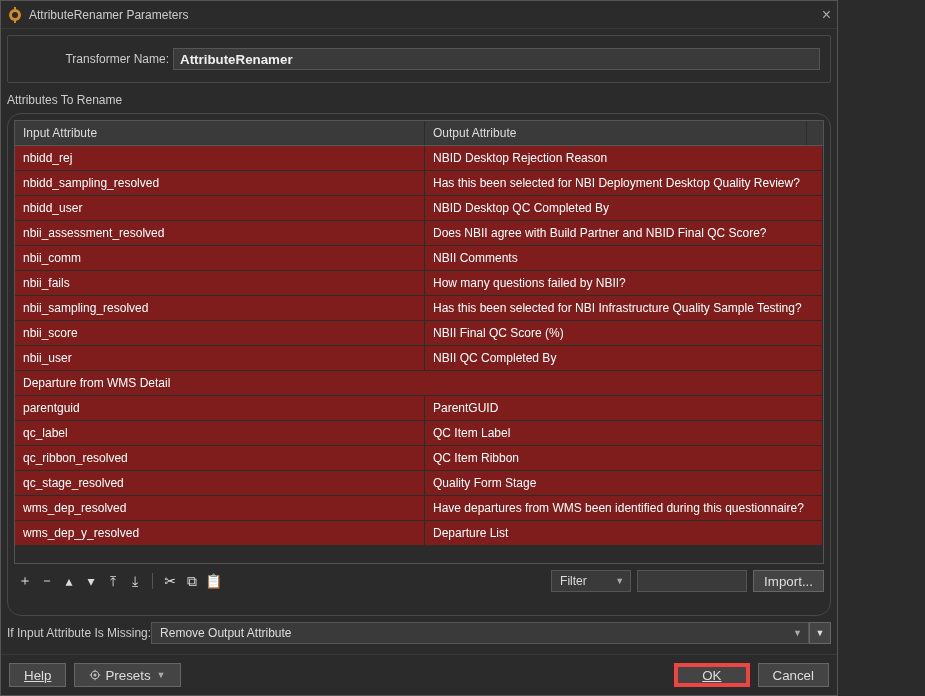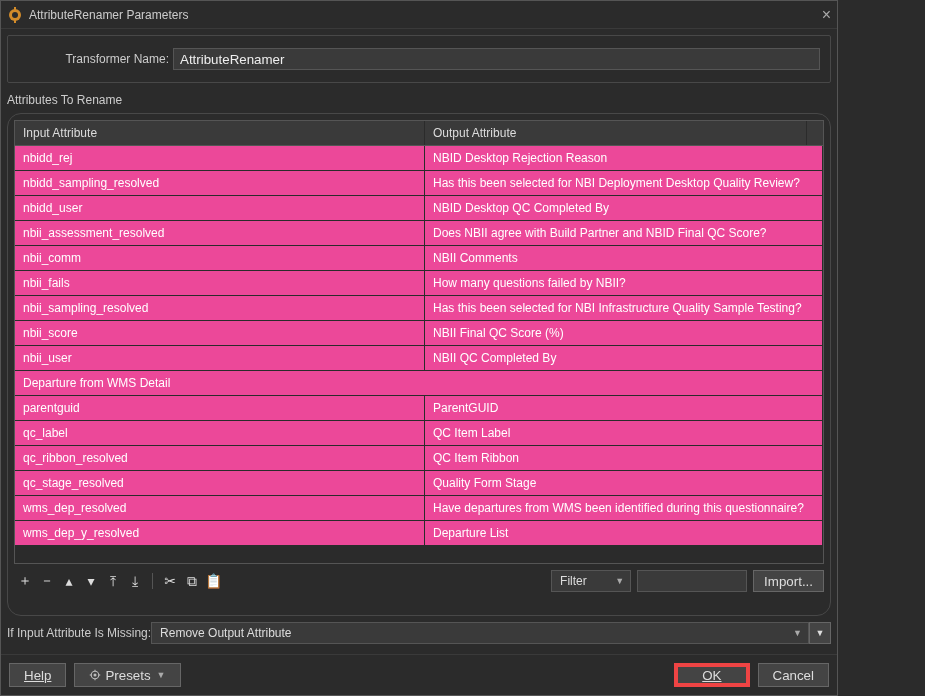--- a/index.html
+++ b/index.html
@@ -5,30 +5,30 @@
 * { box-sizing: border-box; margin: 0; padding: 0; }
 body { font-family: "Segoe UI", Tahoma, sans-serif; font-size: 12px; background: #2b2b2b; color: #ddd; width: 925px; height: 696px; overflow: hidden; }
 .window { width: 838px; height: 696px; background: #2b2b2b; display: flex; flex-direction: column; border: 1px solid #555; }
 .titlebar { height: 28px; background: #2b2b2b; display: flex; align-items: center; padding: 0 6px; border-bottom: 1px solid #3a3a3a; }
 .titlebar .icon-wrap { width: 16px; height: 16px; margin-right: 6px; display:flex; align-items:center; justify-content:center; }
 .titlebar .title { flex: 1; color: #ccc; font-size: 12px; }
 .titlebar .close { width: 24px; text-align: right; color: #aaa; cursor: pointer; font-size: 16px; line-height:1; }
 .content { flex: 1; display: flex; flex-direction: column; padding: 6px 6px 0 6px; }
 .transformer-row { border: 1px solid #484848; border-radius: 2px; padding: 12px 10px; display: flex; align-items: center; margin-bottom: 10px; }
 .transformer-row label { width: 155px; text-align: right; color: #ccc; padding-right: 4px; }
-.transformer-row input { flex: 1; background: #3a3a3a; border: 1px solid #555; color: #eee; padding: 3px 6px; height: 22px; }
+.transformer-row input { flex: 1; background: #3a3a3a; border: 1px solid #555; color: #eee; padding: 3px 6px; height: 22px; font-weight: bold; }
 .section-label { color: #ccc; font-size: 12px; margin: 0 0 6px 0; padding-left:0; }
 .table-wrap { border: 1px solid #484848; border-radius: 14px; padding: 6px; display:flex; flex-direction:column; flex:1; min-height:0; }
 .table-header { display: flex; background: #3a3a3a; border: 1px solid #555; border-bottom: none; }
 .table-header .th { padding: 5px 8px; color: #ddd; border-right: 1px solid #2b2b2b; }
 .th.input-col, .td.input-col { width: 410px; }
 .th.output-col, .td.output-col { flex: 1; }
 .scroll-extra { width: 16px; background:#3a3a3a; }
 .table-body { border:1px solid #555; height: 419px; overflow-y: auto; overflow-x:hidden; background:#2b2b2b; position:relative; }
-.table-row { display:flex; border-bottom:1px solid #2b2b2b; background:#ec4899; }
+.table-row { display:flex; border-bottom:1px solid #2b2b2b; background:#7f1d1d; }
 .table-row.empty { background:#2b2b2b; }
 .table-row .td { padding: 5px 8px; color:#fff; border-right:1px solid #2b2b2b; white-space:nowrap; overflow:hidden; text-overflow:ellipsis; }
 .toolbar-row { display:flex; align-items:center; padding: 6px 0 6px 0; gap:0; }
 .tool-btn { width:22px; height:22px; display:flex; align-items:center; justify-content:center; color:#ddd; cursor:pointer; font-size:14px; background:transparent; border:none; }
 .sep { width:1px; height:16px; background:#555; margin:0 6px; }
 .spacer { flex:1; }
 .filter-dd { display:flex; align-items:center; background:#3a3a3a; border:1px solid #555; height:22px; padding:0 6px 0 8px; width:80px; color:#ddd; cursor:pointer; }
 .filter-dd .caret { margin-left:auto; font-size:9px; color:#aaa; }
 .filter-input { background:#3a3a3a; border:1px solid #555; height:22px; width:110px; margin-left:6px; color:#eee; padding:0 6px; }
 .import-btn { background:#444; border:1px solid #666; height:22px; padding:0 10px 0 10px; color:#ddd; margin-left:6px; cursor:pointer; display:flex; align-items:center; }

